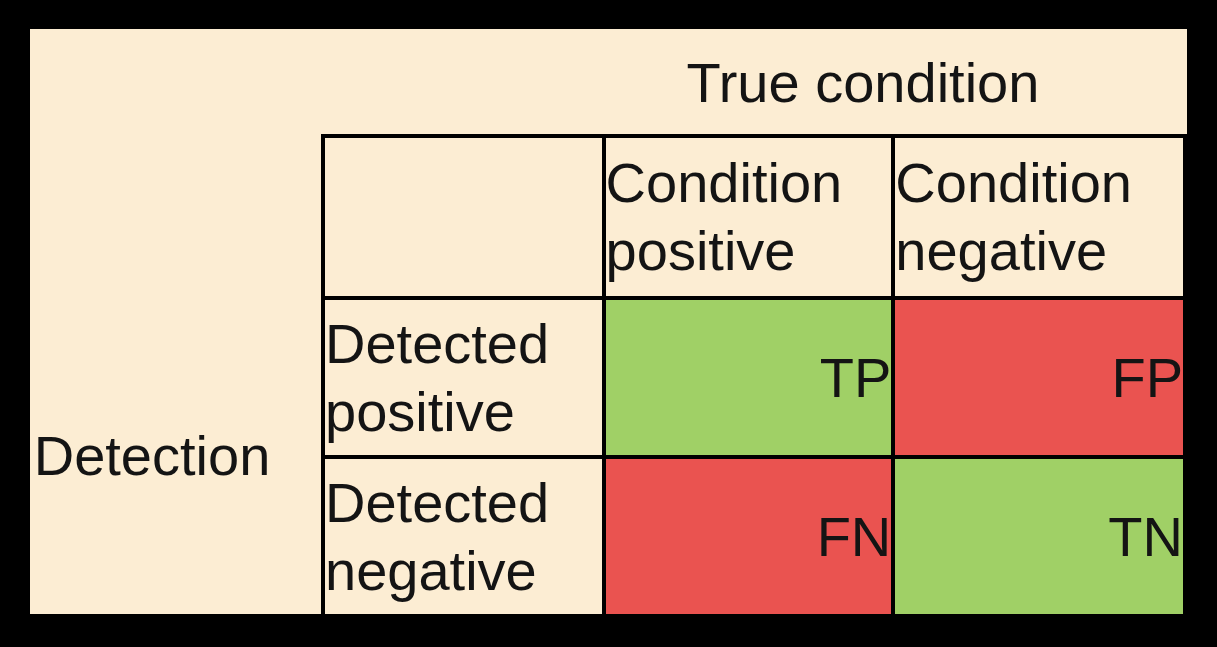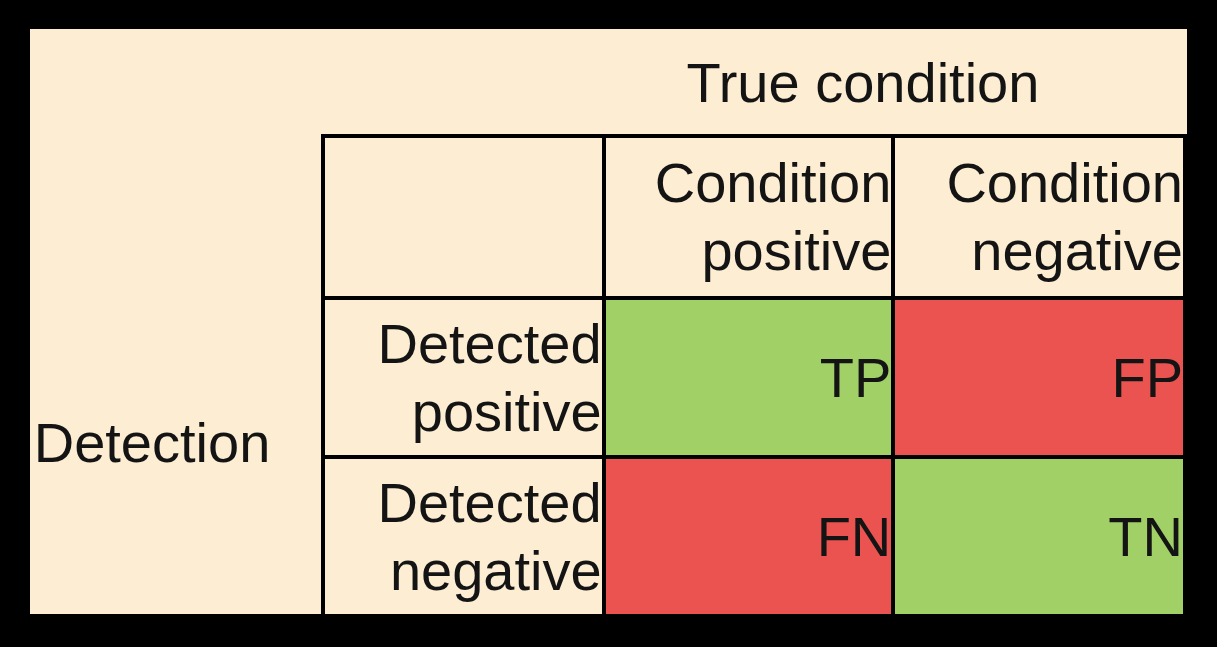--- a/index.html
+++ b/index.html
@@ -31,21 +31,21 @@
     align-items: center;
     justify-content: center;
     box-sizing: border-box;
     padding-right: 64px;
     font-size: 56px;
   }
   
   .row-axis {
     position: absolute;
     left: 0;
-    top: 254px;
+    top: 267px;
     width: 244px;
     height: 318px;
     display: flex;
     align-items: center;
     justify-content: center;
     font-size: 56px;
   }
   table.matrix {
     position: absolute;
     left: 291px;
@@ -65,21 +65,21 @@
     background: transparent;
   }
   td.col-w1 { width: 282px; }
   td.col-w2 { width: 291px; }
   td.col-w3 { width: 293px; }
   tr.row-h1 td { height: 162px; }
   tr.row-h2 td { height: 159px; }
   tr.row-h3 td { height: 159px; }
   td.hdr {
     background: var(--panel, #FCEDD3);
-    text-align: right;
+    text-align: left;
     line-height: 68px;
   }
   td.hdr-cond-pos { padding-right: 48px; }
   td.hdr-cond-neg { padding-right: 10px; }
   td.hdr-row { padding-right: 52px; }
   td.cell {
     text-align: right;
   }
   td[data-type="positive"] { background: var(--positive-cell, #A0D066); }
   td[data-type="negative"] { background: var(--negative-cell, #EA5350); }

